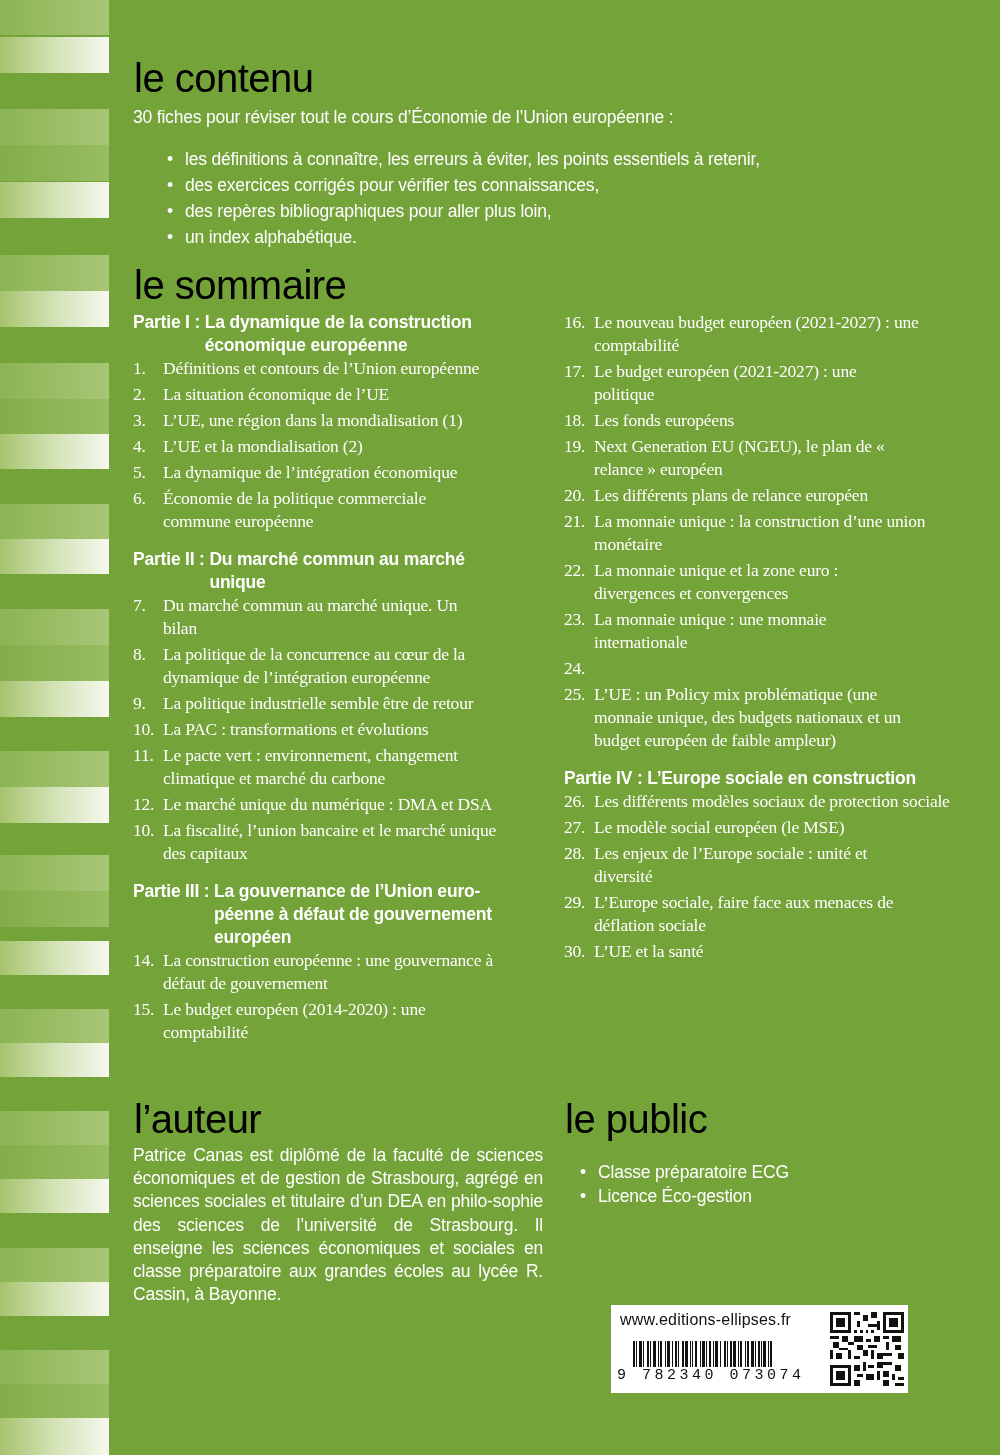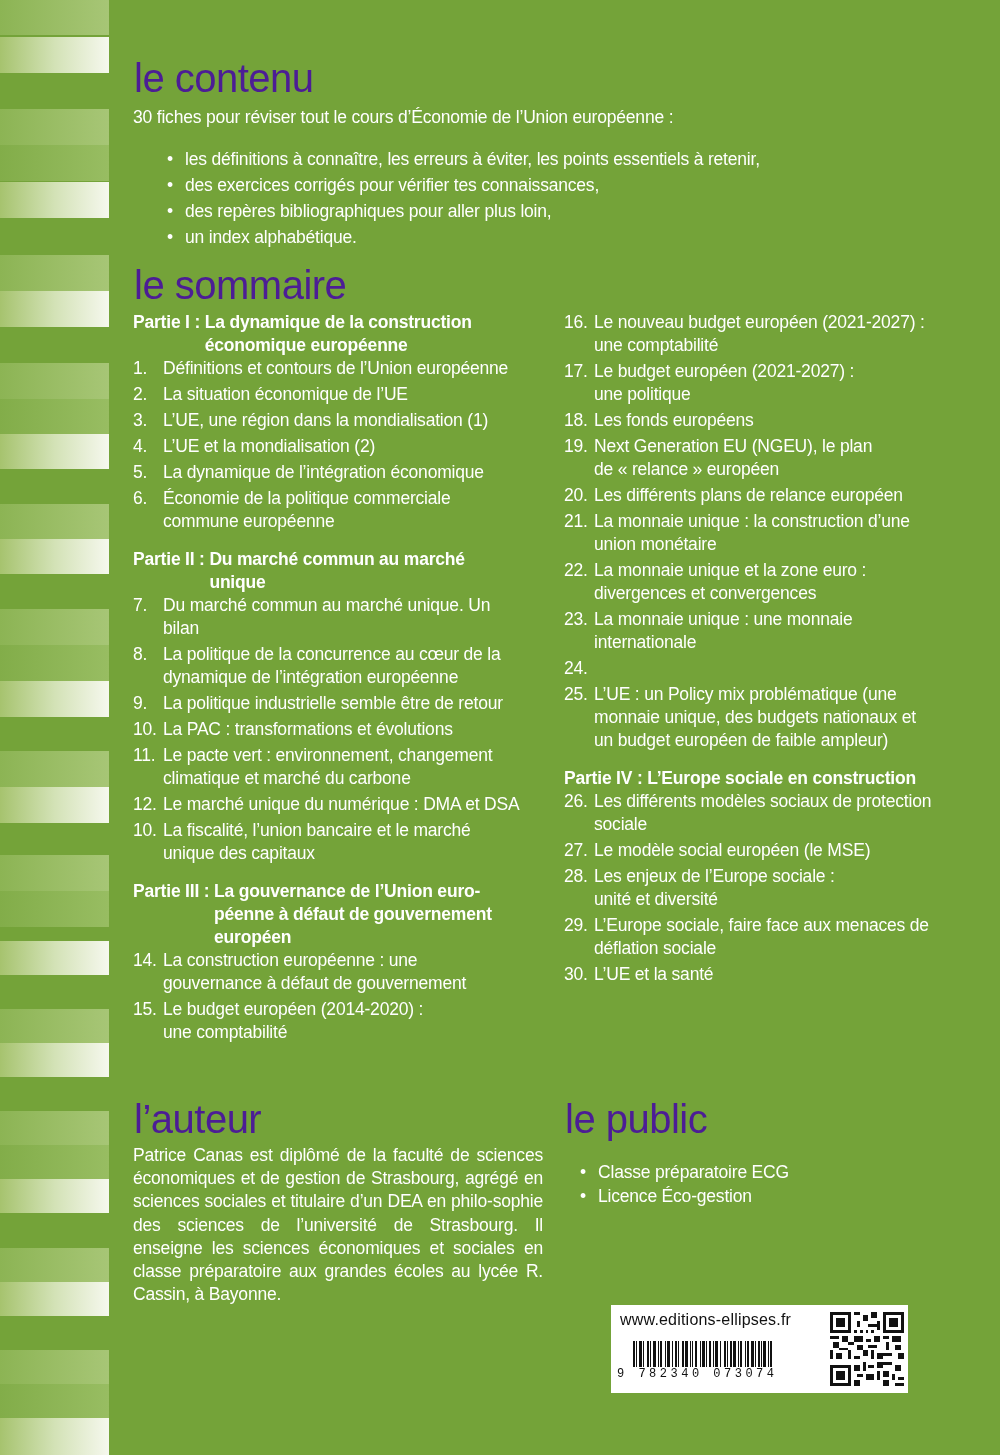--- a/index.html
+++ b/index.html
@@ -7,46 +7,46 @@
     width:1000px; height:1455px; overflow:hidden;
     background:#74a339; position:relative;
     font-family:"Liberation Sans", sans-serif; color:#ffffff;
   }
   .stripes { position:absolute; left:0; top:0; width:109px; height:1455px; }
   .stripe { position:absolute; left:0; width:109px; }
   .stripe.light { background:linear-gradient(to right, #a6c36e 0%, #d3e2b6 50%, #f6f8ee 100%); }
   .stripe.mid { background:linear-gradient(to right, #8cb454 0%, #a7c676 100%); }
   .stripe.dim { background:linear-gradient(to right, #82ad49 0%, #98bd62 100%); }
   .h1 {
-    position:absolute; color:#4c1d95; font-size:40px; font-weight:normal;
+    position:absolute; color:#000000; font-size:40px; font-weight:normal;
     letter-spacing:-0.5px; margin:0; line-height:1;
   }
   .para { position:absolute; font-size:17.5px; line-height:26px; letter-spacing:-0.2px; }
   .bul { list-style:none; margin:16px; padding:0; }
   .bul li { position:relative; padding-left:36px; }
   .bul li::before { content:"•"; position:absolute; left:18px; }
   .toc { position:absolute; font-size:17.5px; line-height:23px; letter-spacing:-0.2px; }
   .part { font-weight:bold; display:flex; margin-top:0; }
   .part .pl { white-space:pre; }
   .part .pt { flex:1; }
-  .item { display:flex; }
+  .item { display:flex;font-family:Liberation Serif, serif; }
   .item .num { width:30px; flex:none; }
   .item .txt { flex:1; }
   .gap { height:15px; }
   .gap2 { height:3px; }
   .pub li { padding-left:18px; }
   .pub li::before { left:0; }
   .barcode-box {
     position:absolute; left:611px; top:1305px; width:297px; height:88px;
     background:#fff; color:#111;
   }
   .url { position:absolute; left:9px; top:6px; font-size:16px; letter-spacing:0.2px; }
   .bars { position:absolute; left:22px; top:36px; height:40px; display:flex; align-items:flex-start; }
   .bars span { display:inline-block; background:#111; height:40px; }
-  .isbn { position:absolute; left:6px; top:56px; font-family:"Liberation Mono", monospace; font-size:12px; letter-spacing:3.5px; background:transparent; }
+  .isbn { position:absolute; left:6px; top:56px; font-family:"Liberation Mono", monospace; font-size:15px; letter-spacing:3.5px; background:transparent; }
   .qr { position:absolute; left:219px; top:7px; width:74px; height:74px; }
 </style>
 </head>
 <body>
 
 <div class="stripes">
   <div class="stripe mid" style="top:0;height:35px"></div>
   <div class="stripe light" style="top:37px;height:36px"></div>
   <div class="stripe mid" style="top:109px;height:36px"></div>
   <div class="stripe dim" style="top:145px;height:36px"></div>

